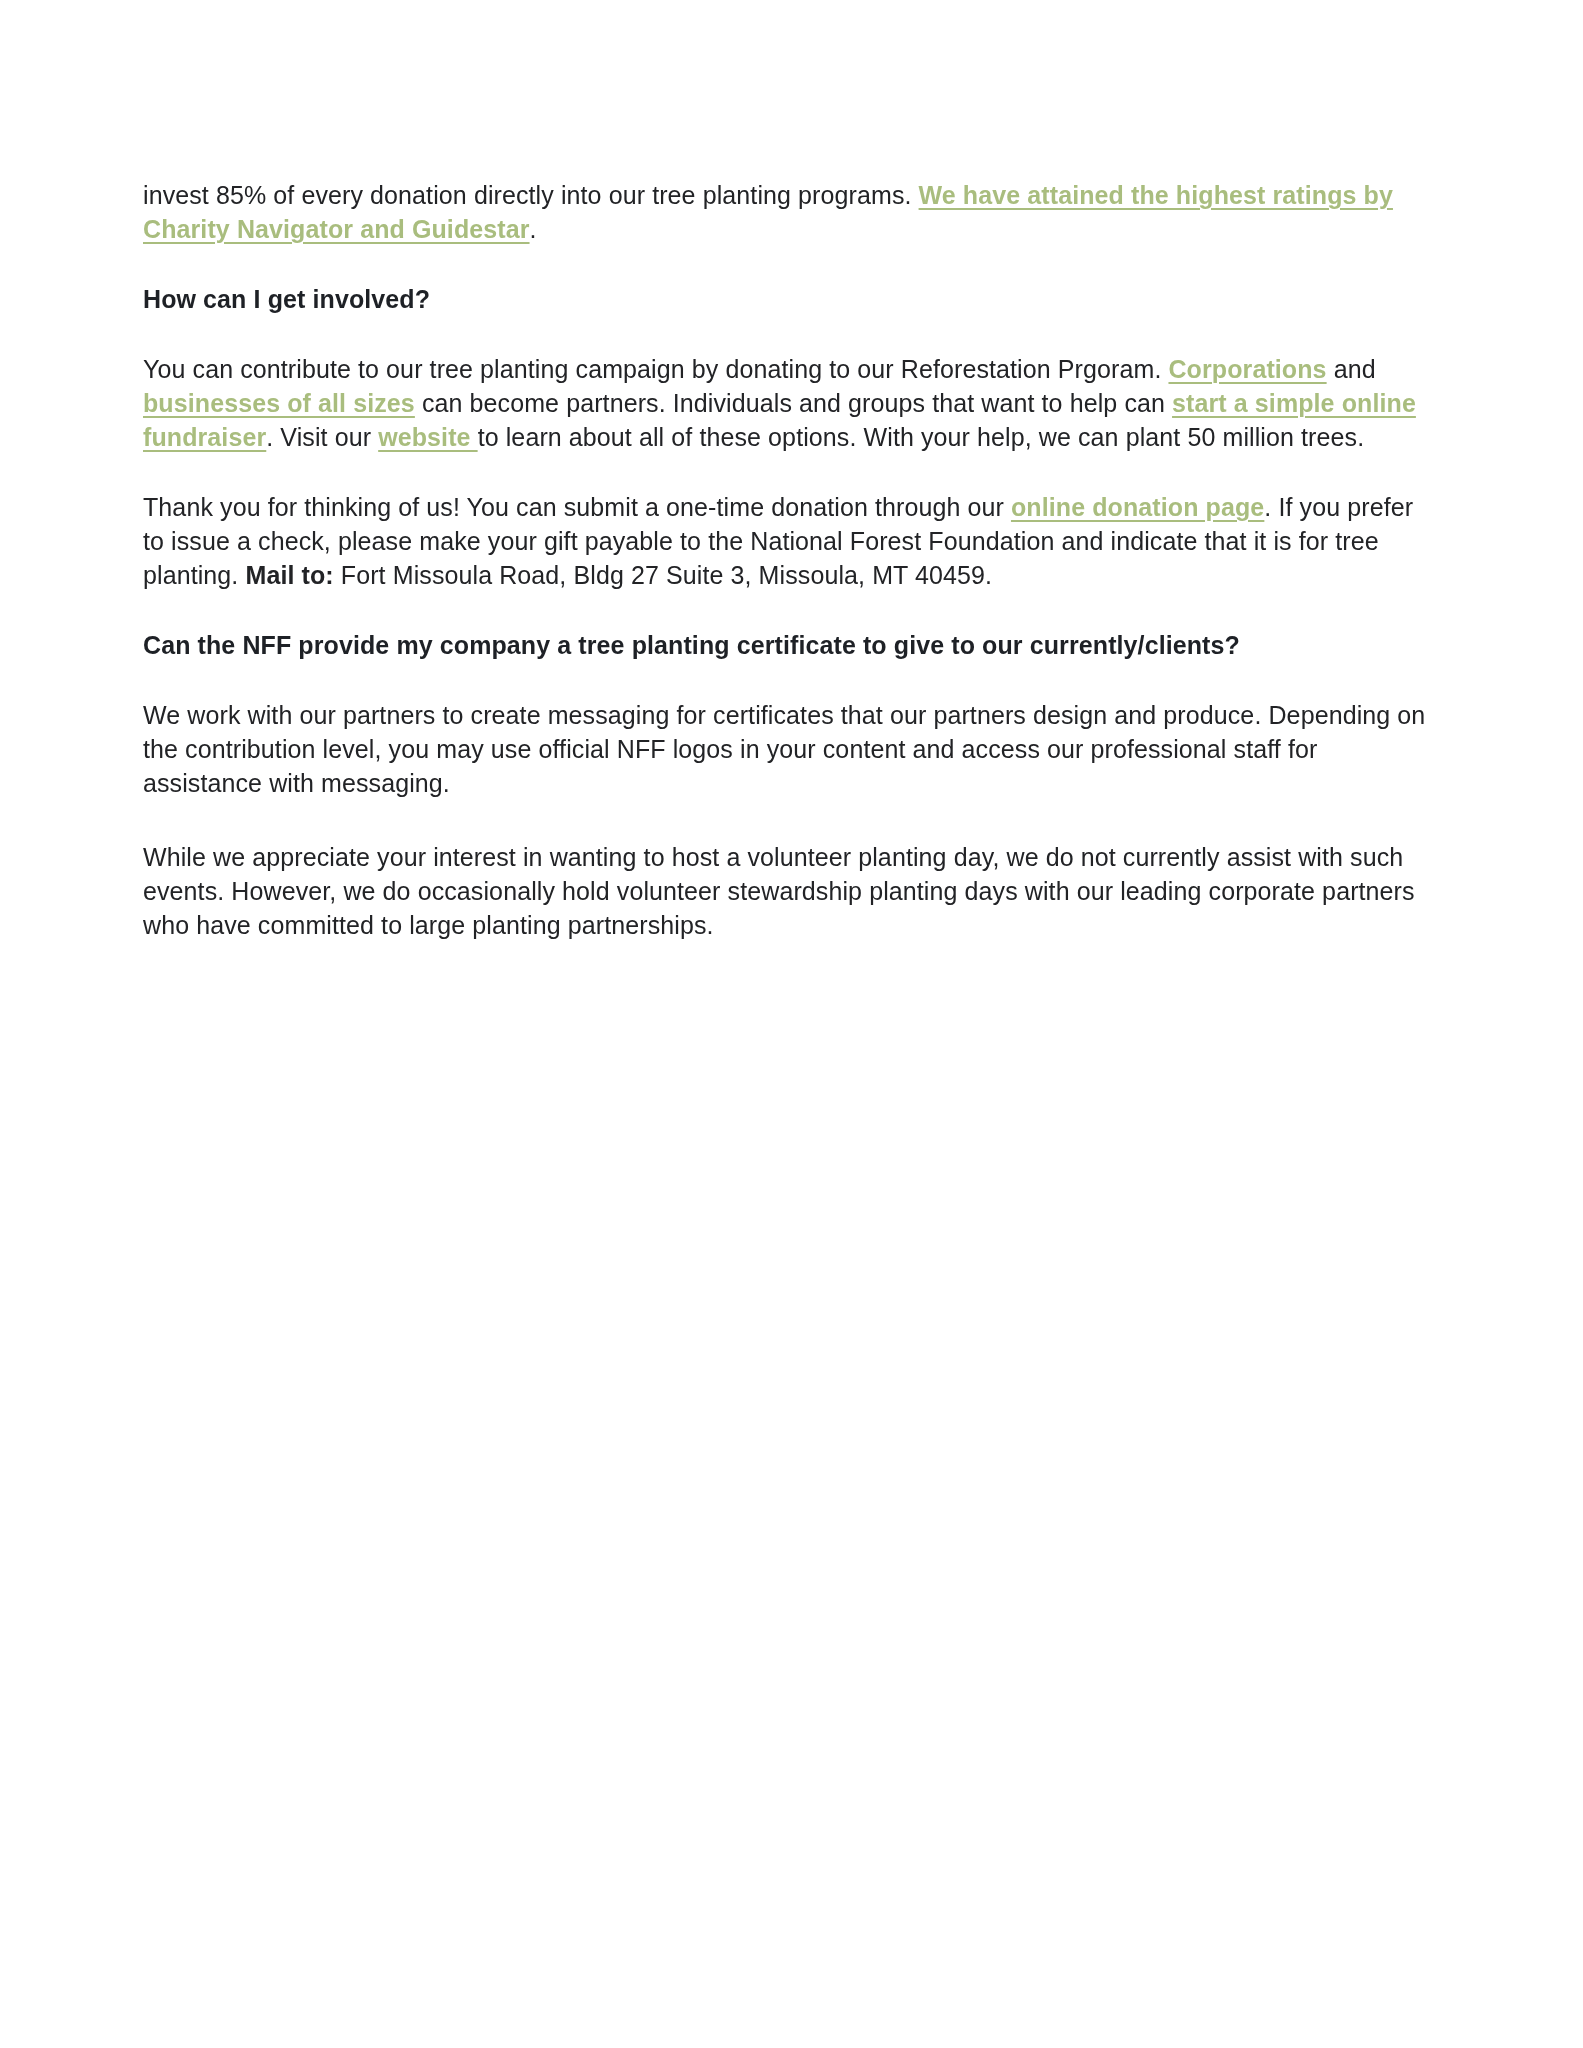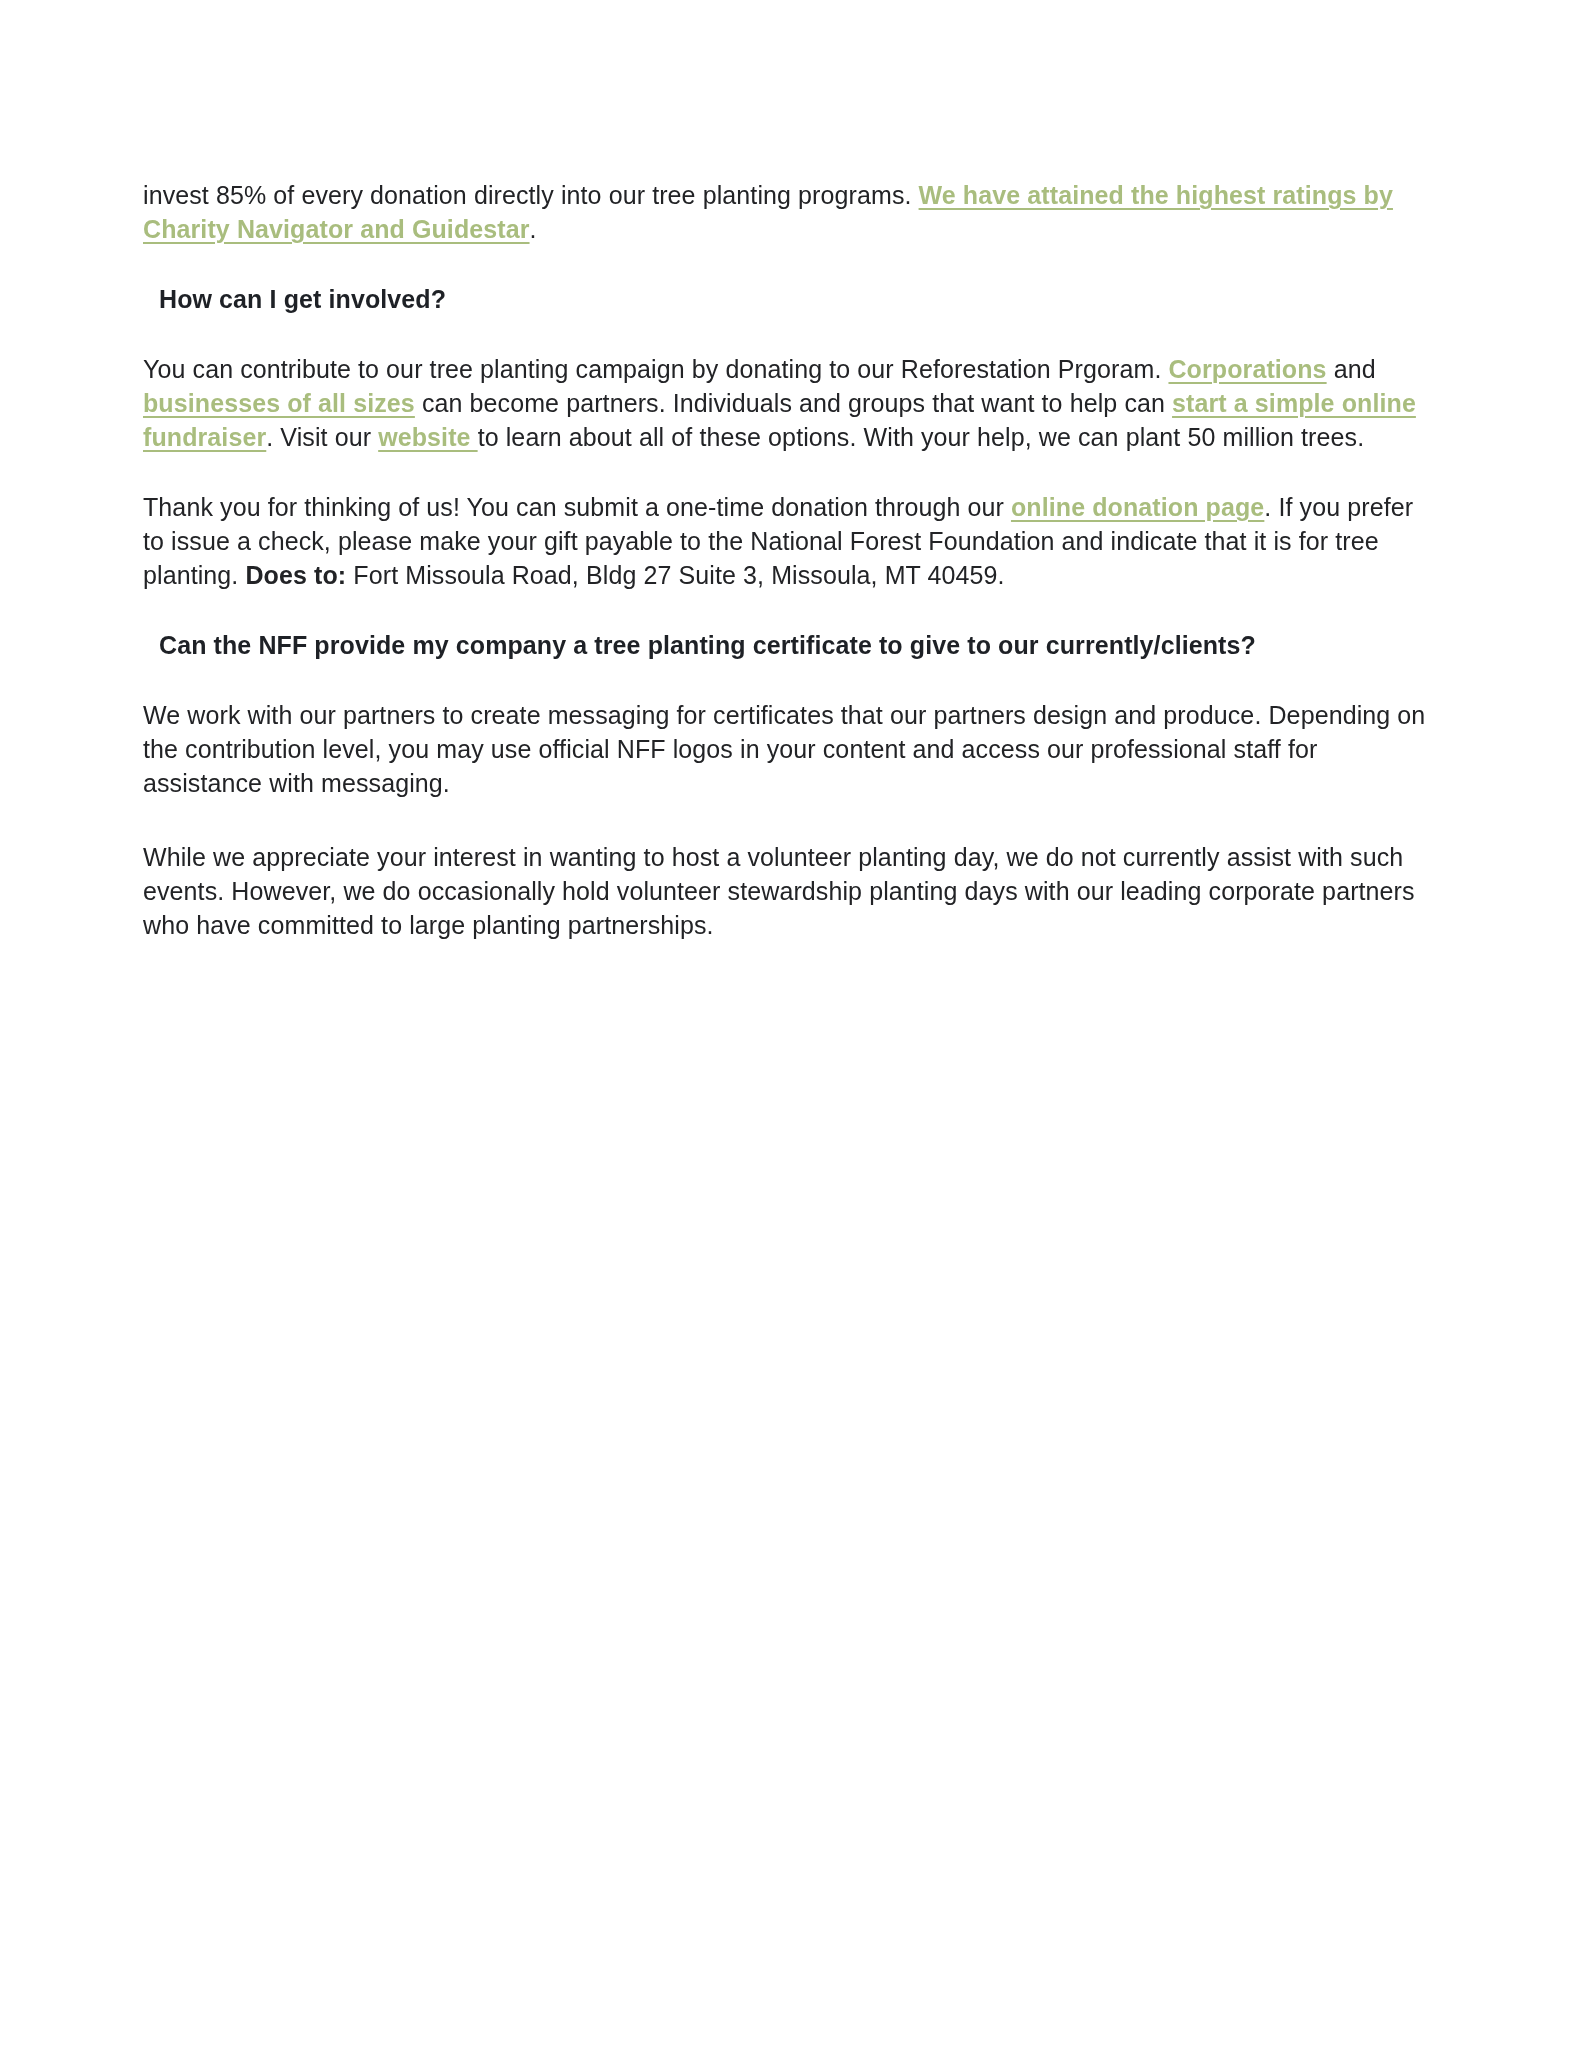--- a/index.html
+++ b/index.html
@@ -19,21 +19,21 @@
     font-size: 25px;
     line-height: 34px;
     letter-spacing: 0.1px;
     color: #222326;
   }
   .content p {
     margin: 0 0 36px 0;
   }
   .content p:last-child { margin-bottom: 0; margin-top: 40px; }
   .content h2 {
-    margin: 0 0 36px 16px;
+    margin: 0 0 36px 0;
     font-size: 25px;
     line-height: 34px;
     font-weight: 700;
     color: #1e2126;
   }
   .link {
     color: #a9bd7e;
     font-weight: 700;
     text-decoration: underline;
     text-decoration-color: #a9bd7e;
@@ -49,21 +49,21 @@
 <div class="page">
   <div class="content">
 
     <p><span>invest 85% of every donation directly into our tree planting programs. </span><a class="link">We have attained the highest ratings by Charity Navigator and Guidestar</a><span>.</span></p>
 
     <h2>How can I get involved?</h2>
 
     <p><span>You can contribute to our tree planting campaign by donating to our Reforestation Prgoram. </span><a class="link">Corporations</a><span> and </span><a class="link">businesses of all sizes</a><span> can become partners. Individuals and groups that want to help can </span><a class="link">start a simple online fundraiser</a><span>. Visit our </span><a class="link">website </a><span>to learn about all of these options. With your help, we can plant 50 million trees.</span></p>
 
 
-    <p><span>Thank you for thinking of us! You can submit a one-time donation through our </span><a class="link">online donation page</a><span>. If you prefer to issue a check, please make your gift payable to the National Forest Foundation and indicate that it is for tree planting. </span><span class="bold">Does to:</span><span> Fort Missoula Road, Bldg 27 Suite 3, Missoula, MT 40459.</span></p>
+    <p><span>Thank you for thinking of us! You can submit a one-time donation through our </span><a class="link">online donation page</a><span>. If you prefer to issue a check, please make your gift payable to the National Forest Foundation and indicate that it is for tree planting. </span><span class="bold">Mail to:</span><span> Fort Missoula Road, Bldg 27 Suite 3, Missoula, MT 40459.</span></p>
 
 
 
     <h2>Can the NFF provide my company a tree planting certificate to give to our currently/clients?</h2>
 
     <p>We work with our partners to create messaging for certificates that our partners design and produce. Depending on the contribution level, you may use official NFF logos in your content and access our professional staff for assistance with messaging.</p>
 
 
     <p>While we appreciate your interest in wanting to host a volunteer planting day, we do not currently assist with such events. However, we do occasionally hold volunteer stewardship planting days with our leading corporate partners who have committed to large planting partnerships.</p>
 

